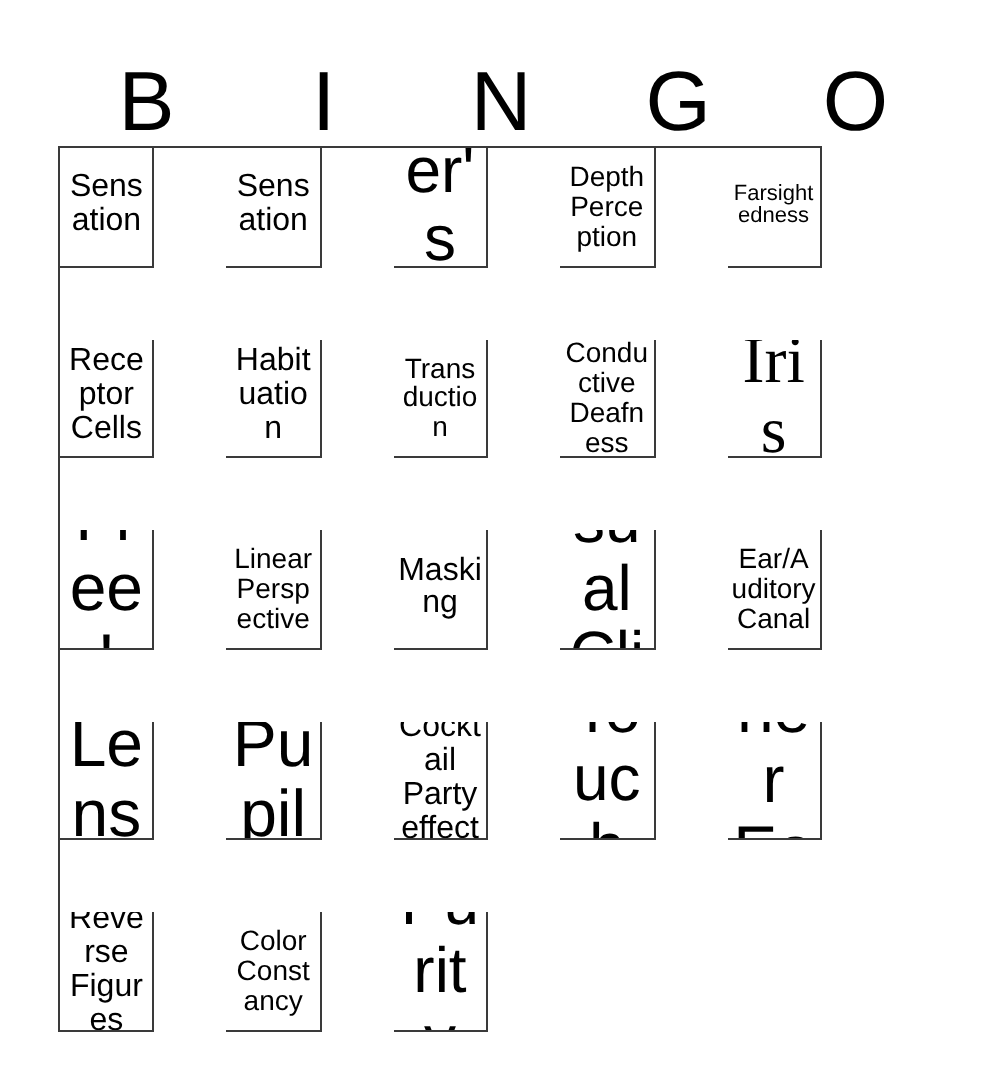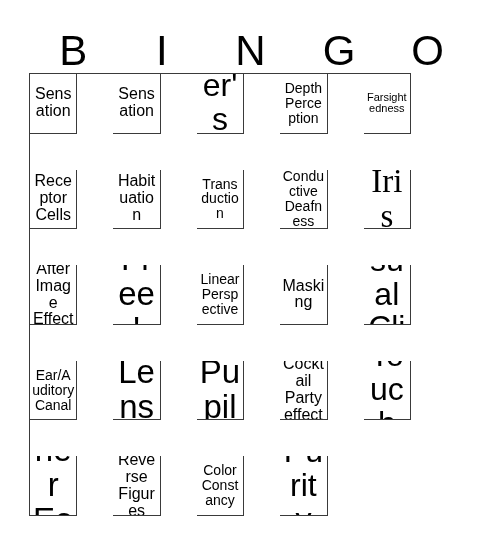--- a/index.html
+++ b/index.html
@@ -122,23 +122,20 @@
     <div class="bingo-cell fs-xs" style="border-right-color: rgb(58, 58, 58); border-bottom-color: rgb(58, 58, 58);">
       <span class="cell-text">Transduction</span>
     </div>
     <div class="bingo-cell fs-xs" style="border-right-color: rgb(58, 58, 58); border-bottom-color: rgb(58, 58, 58);">
       <span class="cell-text">Conductive Deafness</span>
     </div>
 
     <div class="bingo-cell fs-xxl" style="border-right-color: rgb(58, 58, 58); border-bottom-color: rgb(58, 58, 58); font-family: Liberation Serif, serif;">
       <span class="cell-text">Iris</span>
     </div>
-    <div class="bingo-cell fs-md" style="border-right-color: rgb(58, 58, 58); border-bottom-color: rgb(58, 58, 58);">
-      <span class="cell-text">After Image Effect</span>
-    </div>
     <div class="bingo-cell fs-xxl" style="border-right-color: rgb(58, 58, 58); border-bottom-color: rgb(58, 58, 58);">
       <span class="cell-text">Free!</span>
     </div>
     <div class="bingo-cell fs-xs" style="border-right-color: rgb(58, 58, 58); border-bottom-color: rgb(58, 58, 58);">
       <span class="cell-text">Linear Perspective</span>
     </div>
     <div class="bingo-cell fs-md" style="border-right-color: rgb(58, 58, 58); border-bottom-color: rgb(58, 58, 58);">
       <span class="cell-text">Masking</span>
     </div>
 

